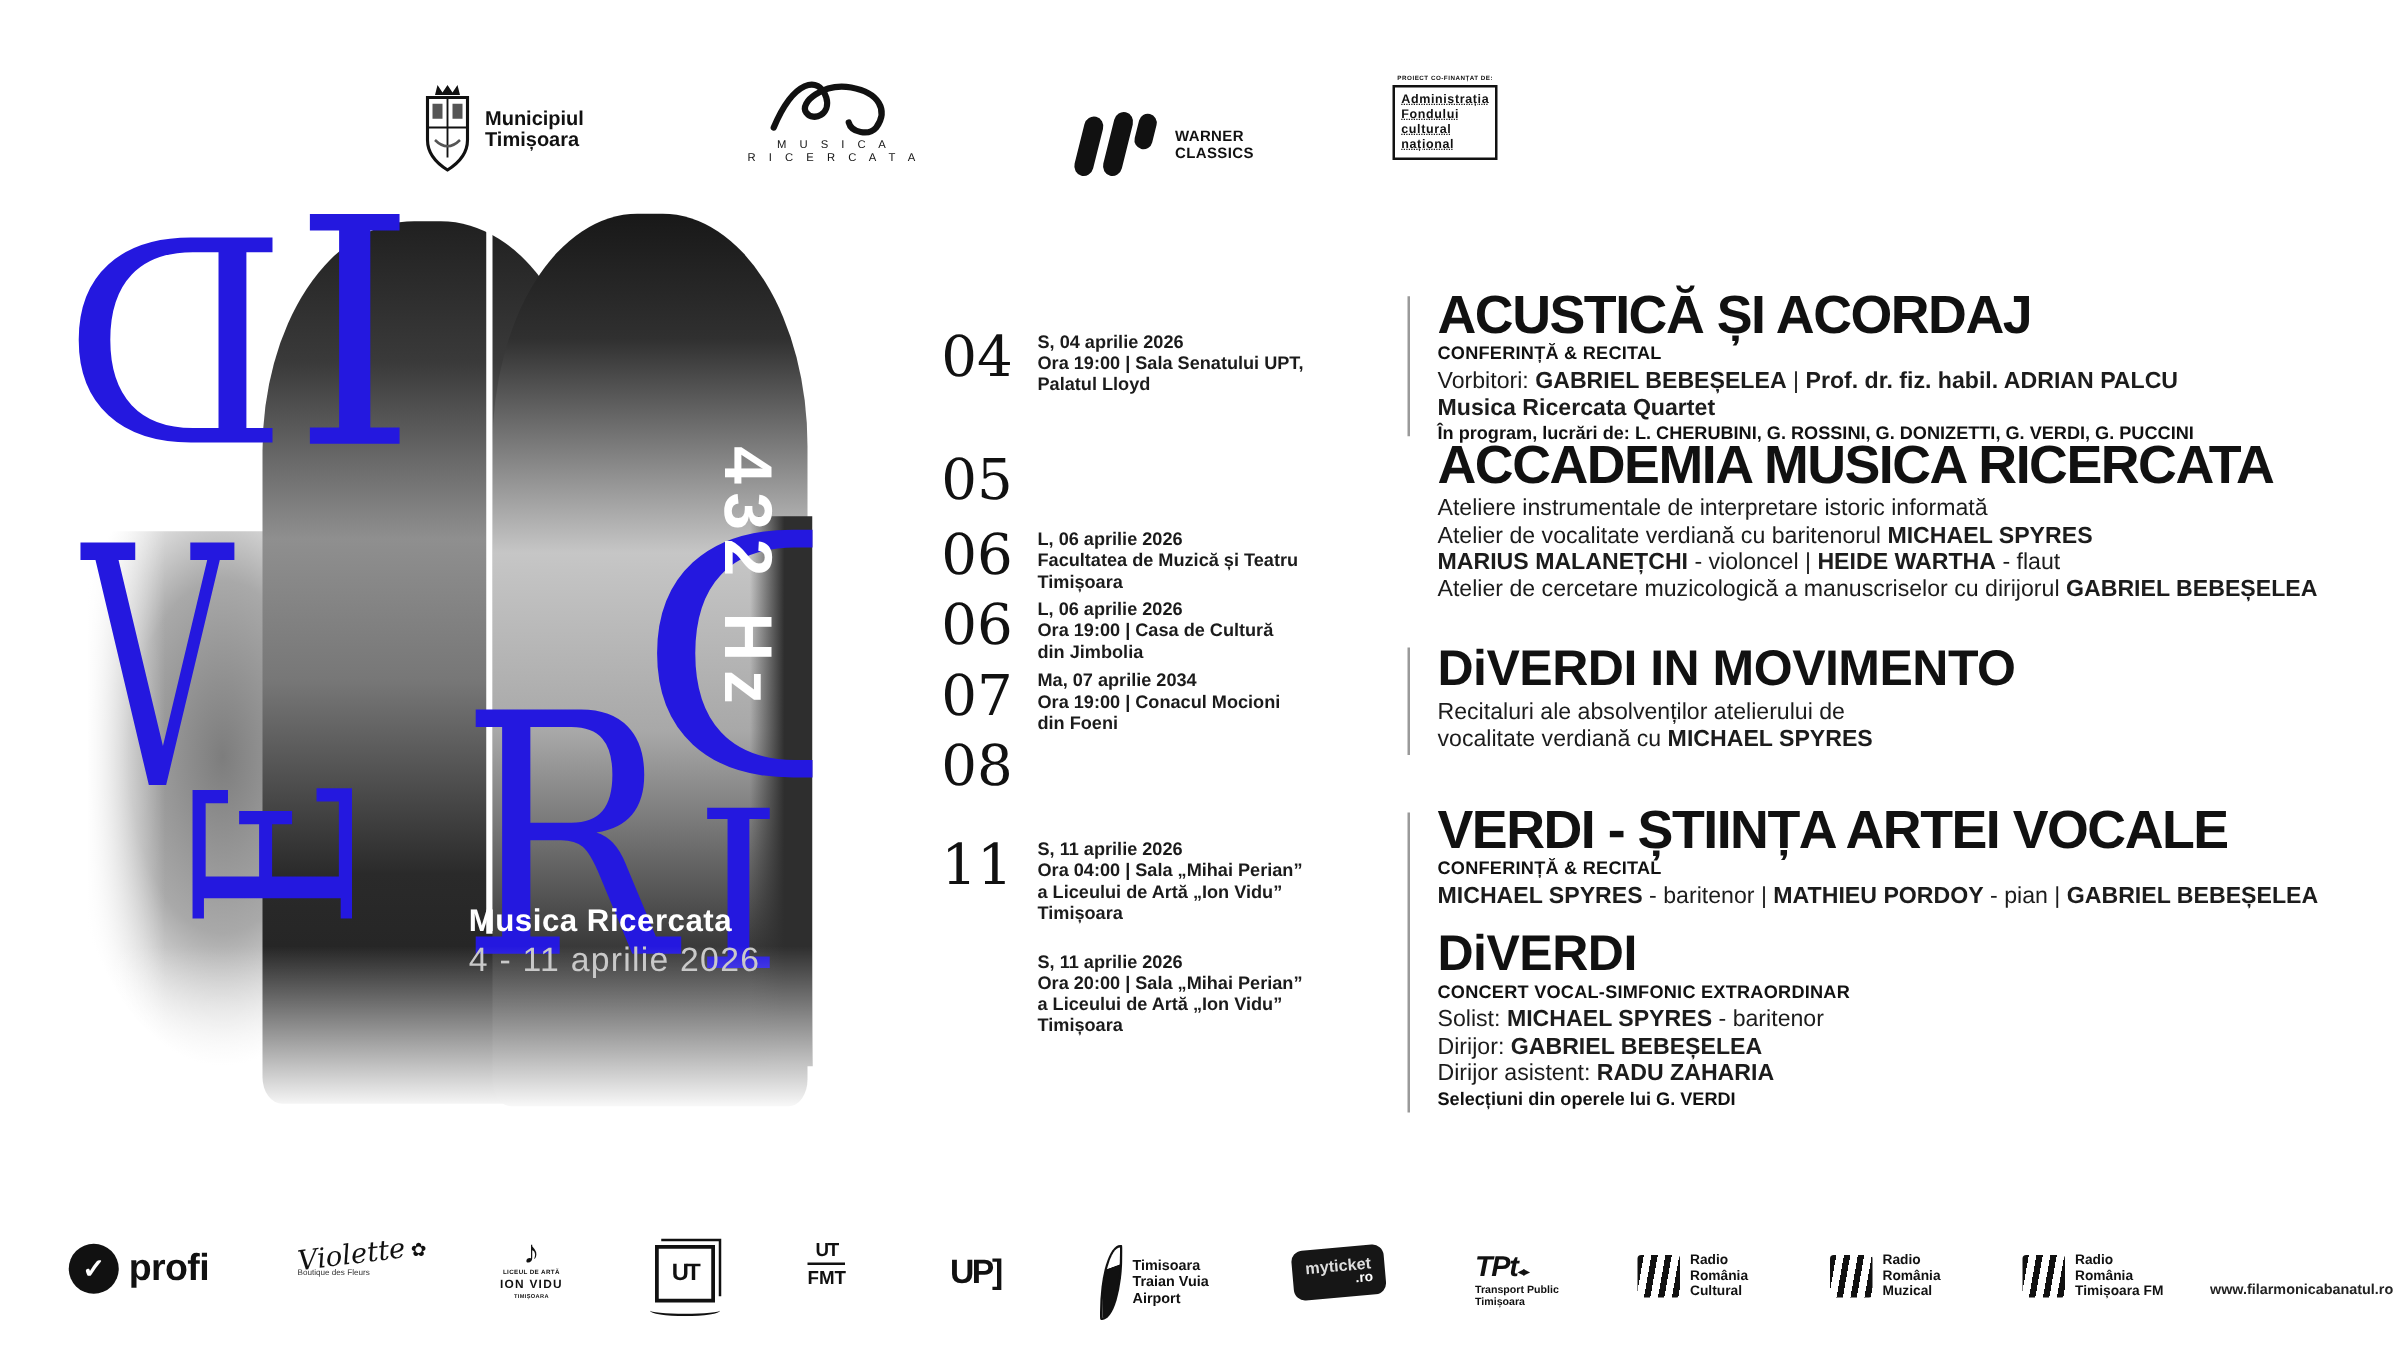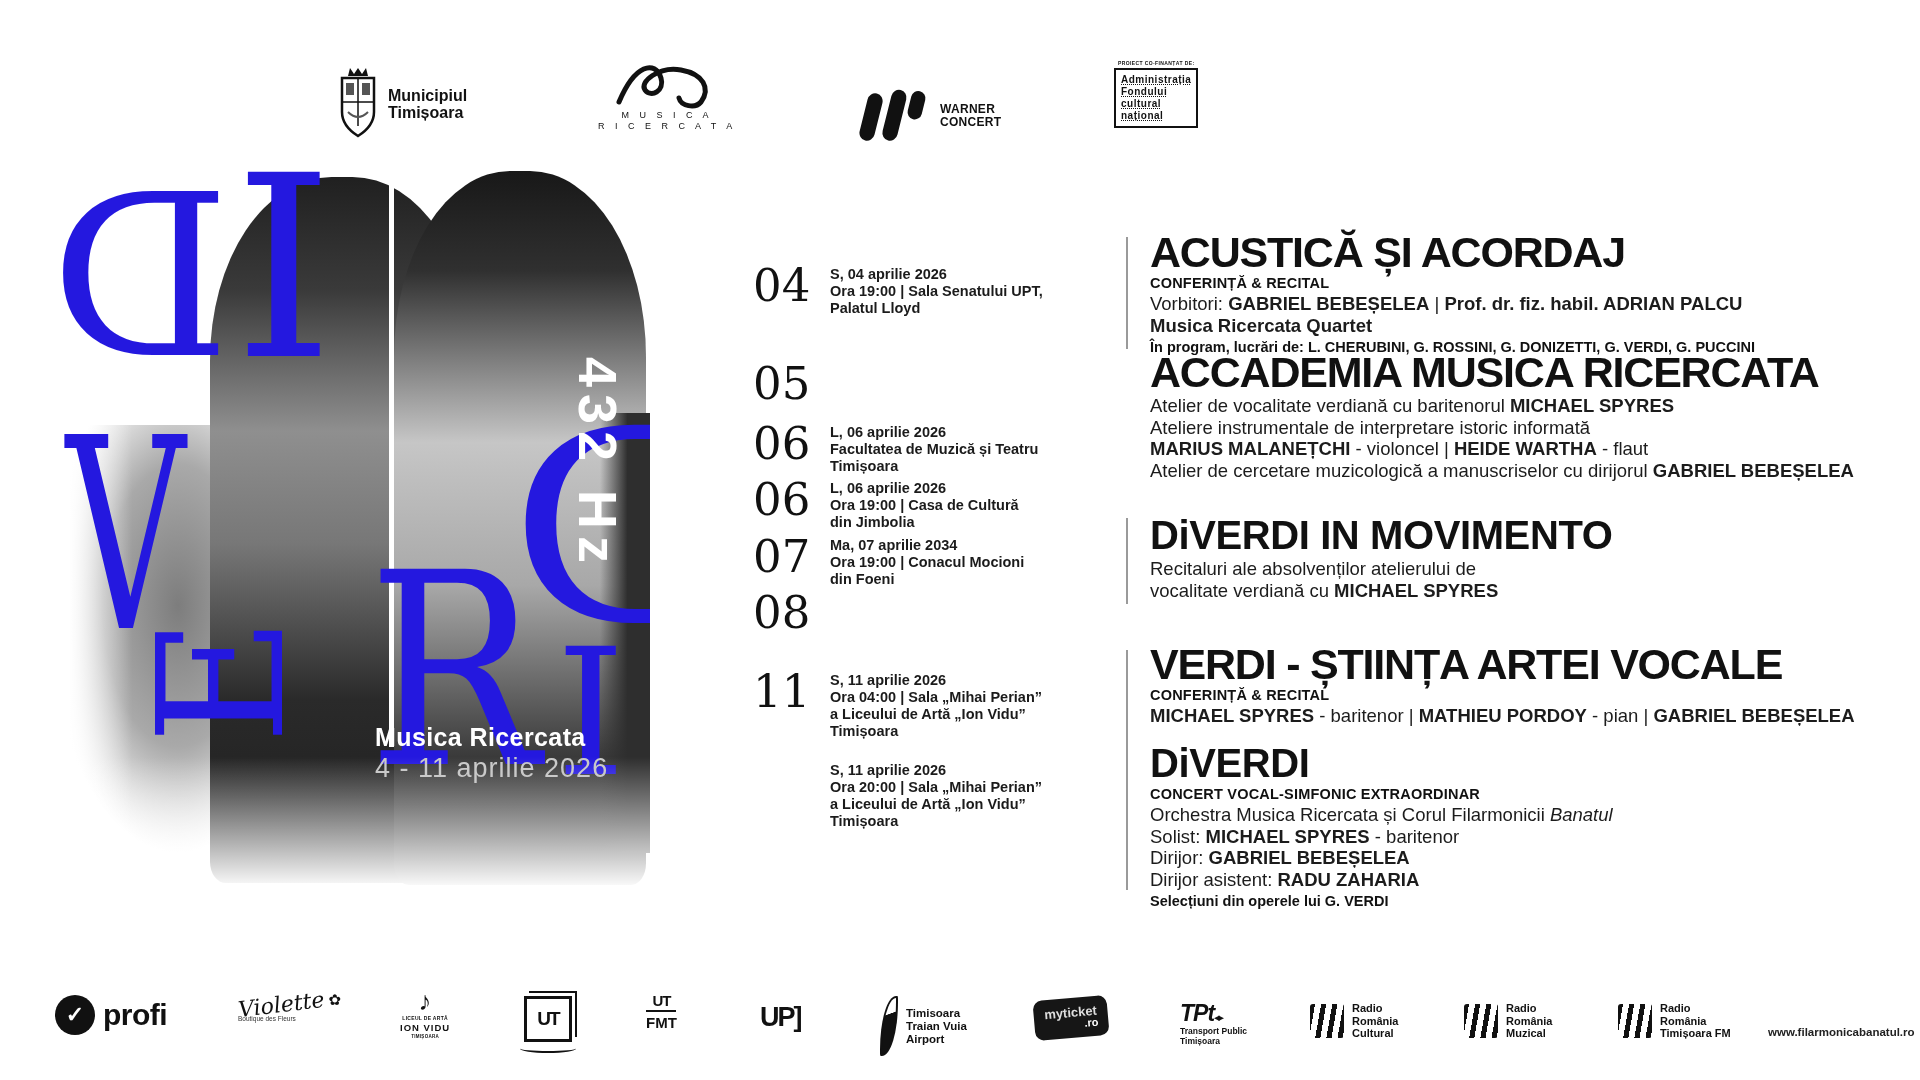--- a/index.html
+++ b/index.html
@@ -131,21 +131,21 @@
   <div class="slot" style="left:858px;top:80px;">
     <svg width="72" height="72" viewBox="0 0 80 80">
       <g fill="#111">
         <rect x="6" y="14" width="17" height="54" rx="9" transform="rotate(14 14 41)"></rect>
         <rect x="32" y="10" width="17" height="58" rx="9" transform="rotate(14 40 39)"></rect>
         <rect x="57" y="12" width="16" height="32" rx="8" transform="rotate(14 65 28)"></rect>
       </g>
     </svg>
     <div class="warner-text">
       <div>WARNER</div>
-      <div>CONCERT</div>
+      <div>CLASSICS</div>
     </div>
   </div>
 
   <div class="afcn" style="position:absolute;left:1114px;top:60px;align-items:center;">
     <div class="afcn-head">PROIECT CO-FINANȚAT DE:</div>
     <div class="afcn-box">
       <div>Administrația</div>
       <div>Fondului</div>
       <div>cultural</div>
       <div>național</div>
@@ -236,39 +236,38 @@
   <div id="sections">
       <section class="sec" id="s1">
         <h2 class="sec-title">ACUSTICĂ ȘI ACORDAJ</h2>
         <div class="sec-kicker">CONFERINȚĂ &amp; RECITAL</div>
         <div class="sec-line"><span>Vorbitori: </span><span class="b">GABRIEL BEBEȘELEA</span><span> | </span><span class="b">Prof. dr. fiz. habil. ADRIAN PALCU</span></div>
         <div class="sec-line"><span class="b">Musica Ricercata Quartet</span></div>
         <div class="sec-foot">În program, lucrări de: L. CHERUBINI, G. ROSSINI, G. DONIZETTI, G. VERDI, G. PUCCINI</div>
       </section>
       <section class="sec" id="s2">
         <h2 class="sec-title">ACCADEMIA MUSICA RICERCATA</h2>
+        <div class="sec-line"><span>Ateliere instrumentale de interpretare istoric informată</span></div>
         <div class="sec-line"><span>Atelier de vocalitate verdiană cu baritenorul </span><span class="b">MICHAEL SPYRES</span></div>
-        <div class="sec-line"><span>Ateliere instrumentale de interpretare istoric informată</span></div>
         <div class="sec-line"><span class="b">MARIUS MALANEȚCHI</span><span> - violoncel | </span><span class="b">HEIDE WARTHA</span><span> - flaut</span></div>
         <div class="sec-line"><span>Atelier de cercetare muzicologică a manuscriselor cu dirijorul </span><span class="b">GABRIEL BEBEȘELEA</span></div>
       </section>
       <section class="sec round" id="s3">
         <h2 class="sec-title">DiVERDI IN MOVIMENTO</h2>
         <div class="sec-line"><span>Recitaluri ale absolvenților atelierului de</span></div>
         <div class="sec-line"><span>vocalitate verdiană cu </span><span class="b">MICHAEL SPYRES</span></div>
       </section>
       <section class="sec" id="s4">
         <h2 class="sec-title">VERDI - ȘTIINȚA ARTEI VOCALE</h2>
         <div class="sec-kicker">CONFERINȚĂ &amp; RECITAL</div>
         <div class="sec-line"><span class="b">MICHAEL SPYRES</span><span> - baritenor | </span><span class="b">MATHIEU PORDOY</span><span> - pian | </span><span class="b">GABRIEL BEBEȘELEA</span></div>
       </section>
       <section class="sec round" id="s5">
         <h2 class="sec-title">DiVERDI</h2>
         <div class="sec-kicker">CONCERT VOCAL-SIMFONIC EXTRAORDINAR</div>
-        <div class="sec-line"><span>Orchestra Musica Ricercata și Corul Filarmonicii </span><span class=" i">Banatul</span></div>
         <div class="sec-line"><span>Solist: </span><span class="b">MICHAEL SPYRES</span><span> - baritenor</span></div>
         <div class="sec-line"><span>Dirijor: </span><span class="b">GABRIEL BEBEȘELEA</span></div>
         <div class="sec-line"><span>Dirijor asistent: </span><span class="b">RADU ZAHARIA</span></div>
         <div class="sec-foot">Selecțiuni din operele lui G. VERDI</div>
       </section>
     </div>
 
   <div class="sp" style="left:55px;top:995px;">
     <div class="profi-ic">✓</div>
     <div class="profi-lbl">profi</div>

